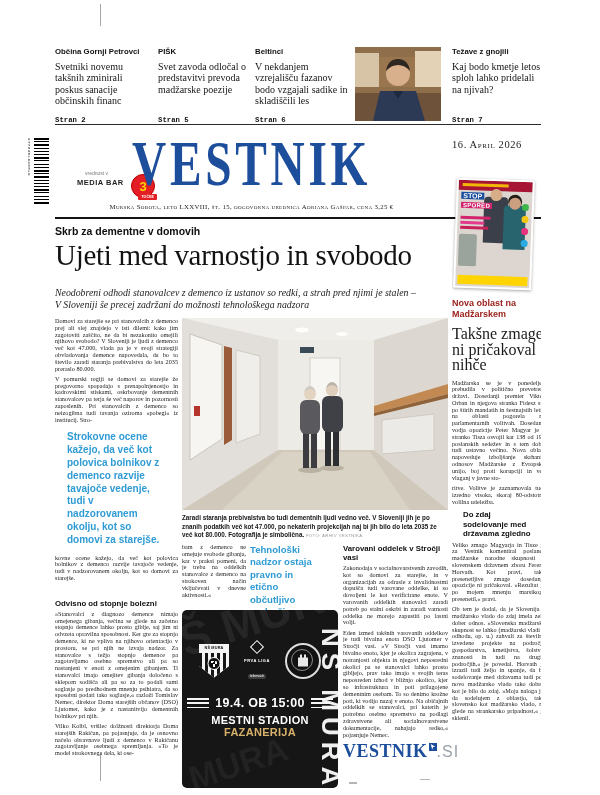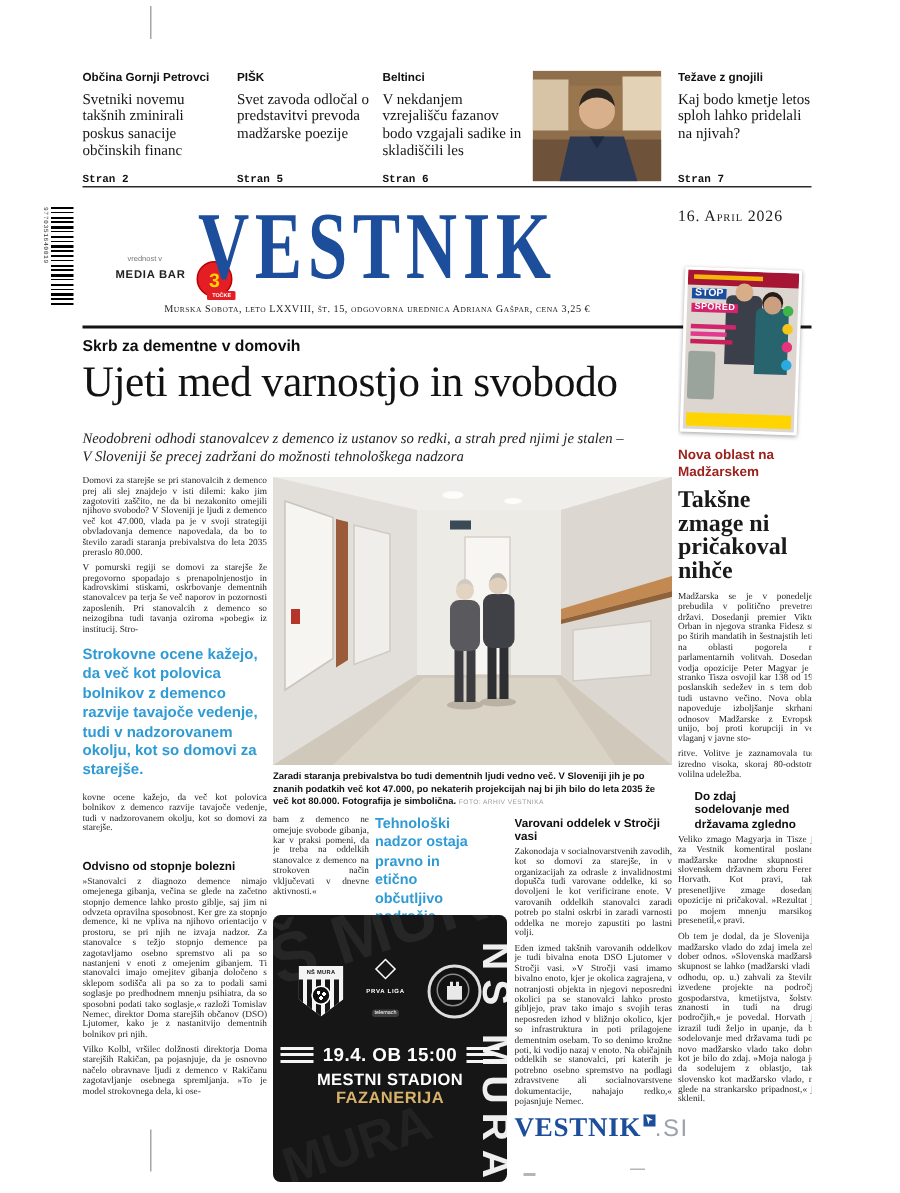--- a/index.html
+++ b/index.html
@@ -43,21 +43,21 @@
       font-weight:bold;font-size:10.5px;color:#0e0e0e;}
   .headline{position:absolute;left:55px;top:238px;width:395px;font-size:29px;line-height:34px;
       letter-spacing:-.3px;white-space:nowrap;color:#121212;}
   .standfirst{position:absolute;left:55px;top:287px;width:392px;font-style:italic;
       font-size:9.8px;line-height:12.4px;color:#222;}
 
   
   .bodytext p{margin:0 0 3.5px;font-size:6.2px;line-height:6.8px;text-align:justify;color:#1c1c1c;}
   .col-left{position:absolute;left:55px;top:318px;width:123px;height:477px;overflow:hidden;}
   .pullquote{font-family:"Liberation Sans",sans-serif;font-weight:bold;color:var(--accent-blue);
-      font-size:10px;line-height:12.8px;margin:8px 0;}
+      font-size:10px;line-height:12.8px;margin:8px 12px;}
   .colhead{font-family:"Liberation Sans",sans-serif;font-weight:bold;font-size:7.8px;line-height:9px;
       margin:17px 0 3px;color:#0f0f0f;}
   .main-photo{position:absolute;left:182px;top:318px;width:266px;height:192px;overflow:hidden;background:#e8e6e2;}
   .caption{position:absolute;left:182px;top:514px;width:266px;font-family:"Liberation Sans",sans-serif;
       font-weight:bold;font-size:6.3px;line-height:8.6px;color:#141414;}
   .credit{font-weight:normal;font-size:4.4px;color:#9a9a9a;letter-spacing:.3px;}
   .col-a{position:absolute;left:182px;top:544px;width:64px;height:62px;overflow:hidden;}
   .col-b{position:absolute;left:250px;top:544px;width:68px;}
   .col-b .pullquote{margin:0;font-size:9.6px;line-height:12.4px;}
   .col-c{position:absolute;left:343px;top:544px;width:105px;height:196px;overflow:hidden;}
@@ -319,21 +319,21 @@
       <div class="cover-dots">
         <i style="top:22px;background:#3db54a;"></i>
         <i style="top:34px;background:#f5c518;"></i>
         <i style="top:46px;background:#e8327c;"></i>
         <i style="top:58px;background:#29abe2;"></i>
       </div>
       <div class="cover-small"></div>
       <div class="cover-bottom"></div>
     </div>
     <div class="sb-label">Nova oblast na Madžarskem</div>
-    <h2 class="sb-headline" style="margin:7px 0 0;font-weight:bold;">Takšne zmage ni pričakoval nihče</h2>
+    <h2 class="sb-headline" style="margin:7px 0 0;font-weight:normal;">Takšne zmage ni pričakoval nihče</h2>
     <div class="bodytext">
       <p>Madžarska se je v ponedeljek prebudila v politično prevetreni državi. Dosedanji premier Viktor Orban in njegova stranka Fidesz sta po štirih mandatih in šestnajstih letih na oblasti pogorela na parlamentarnih volitvah. Dosedanji vodja opozicije Peter Magyar je s stranko Tisza osvojil kar 138 od 199 poslanskih sedežev in s tem dobil tudi ustavno večino. Nova oblast napoveduje izboljšanje skrhanih odnosov Madžarske z Evropsko unijo, boj proti korupciji in več vlaganj v javne sto-</p>
       <p>ritve. Volitve je zaznamovala tudi izredno visoka, skoraj 80-odstotna volilna udeležba.</p>
       <div class="sb-subhead">Do zdaj sodelovanje med državama zgledno</div>
       <p>Veliko zmago Magyarja in Tisze je za Vestnik komentiral poslanec madžarske narodne skupnosti v slovenskem državnem zboru Ferenc Horvath. Kot pravi, tako presenetljive zmage dosedanje opozicije ni pričakoval. »Rezultat je po mojem mnenju marsikoga presenetil,« pravi.</p>
       <p>Ob tem je dodal, da je Slovenija z madžarsko vlado do zdaj imela zelo dober odnos. »Slovenska madžarska skupnost se lahko (madžarski vladi v odhodu, op. u.) zahvali za številne izvedene projekte na področju gospodarstva, kmetijstva, šolstva, znanosti in tudi na drugih področjih,« je povedal. Horvath je izrazil tudi željo in upanje, da bo sodelovanje med državama tudi pod novo madžarsko vlado tako dobro, kot je bilo do zdaj. »Moja naloga je, da sodelujem z oblastjo, tako slovensko kot madžarsko vlado, ne glede na strankarsko pripadnost,« je sklenil.</p>
 
     </div>
   </aside>
 

